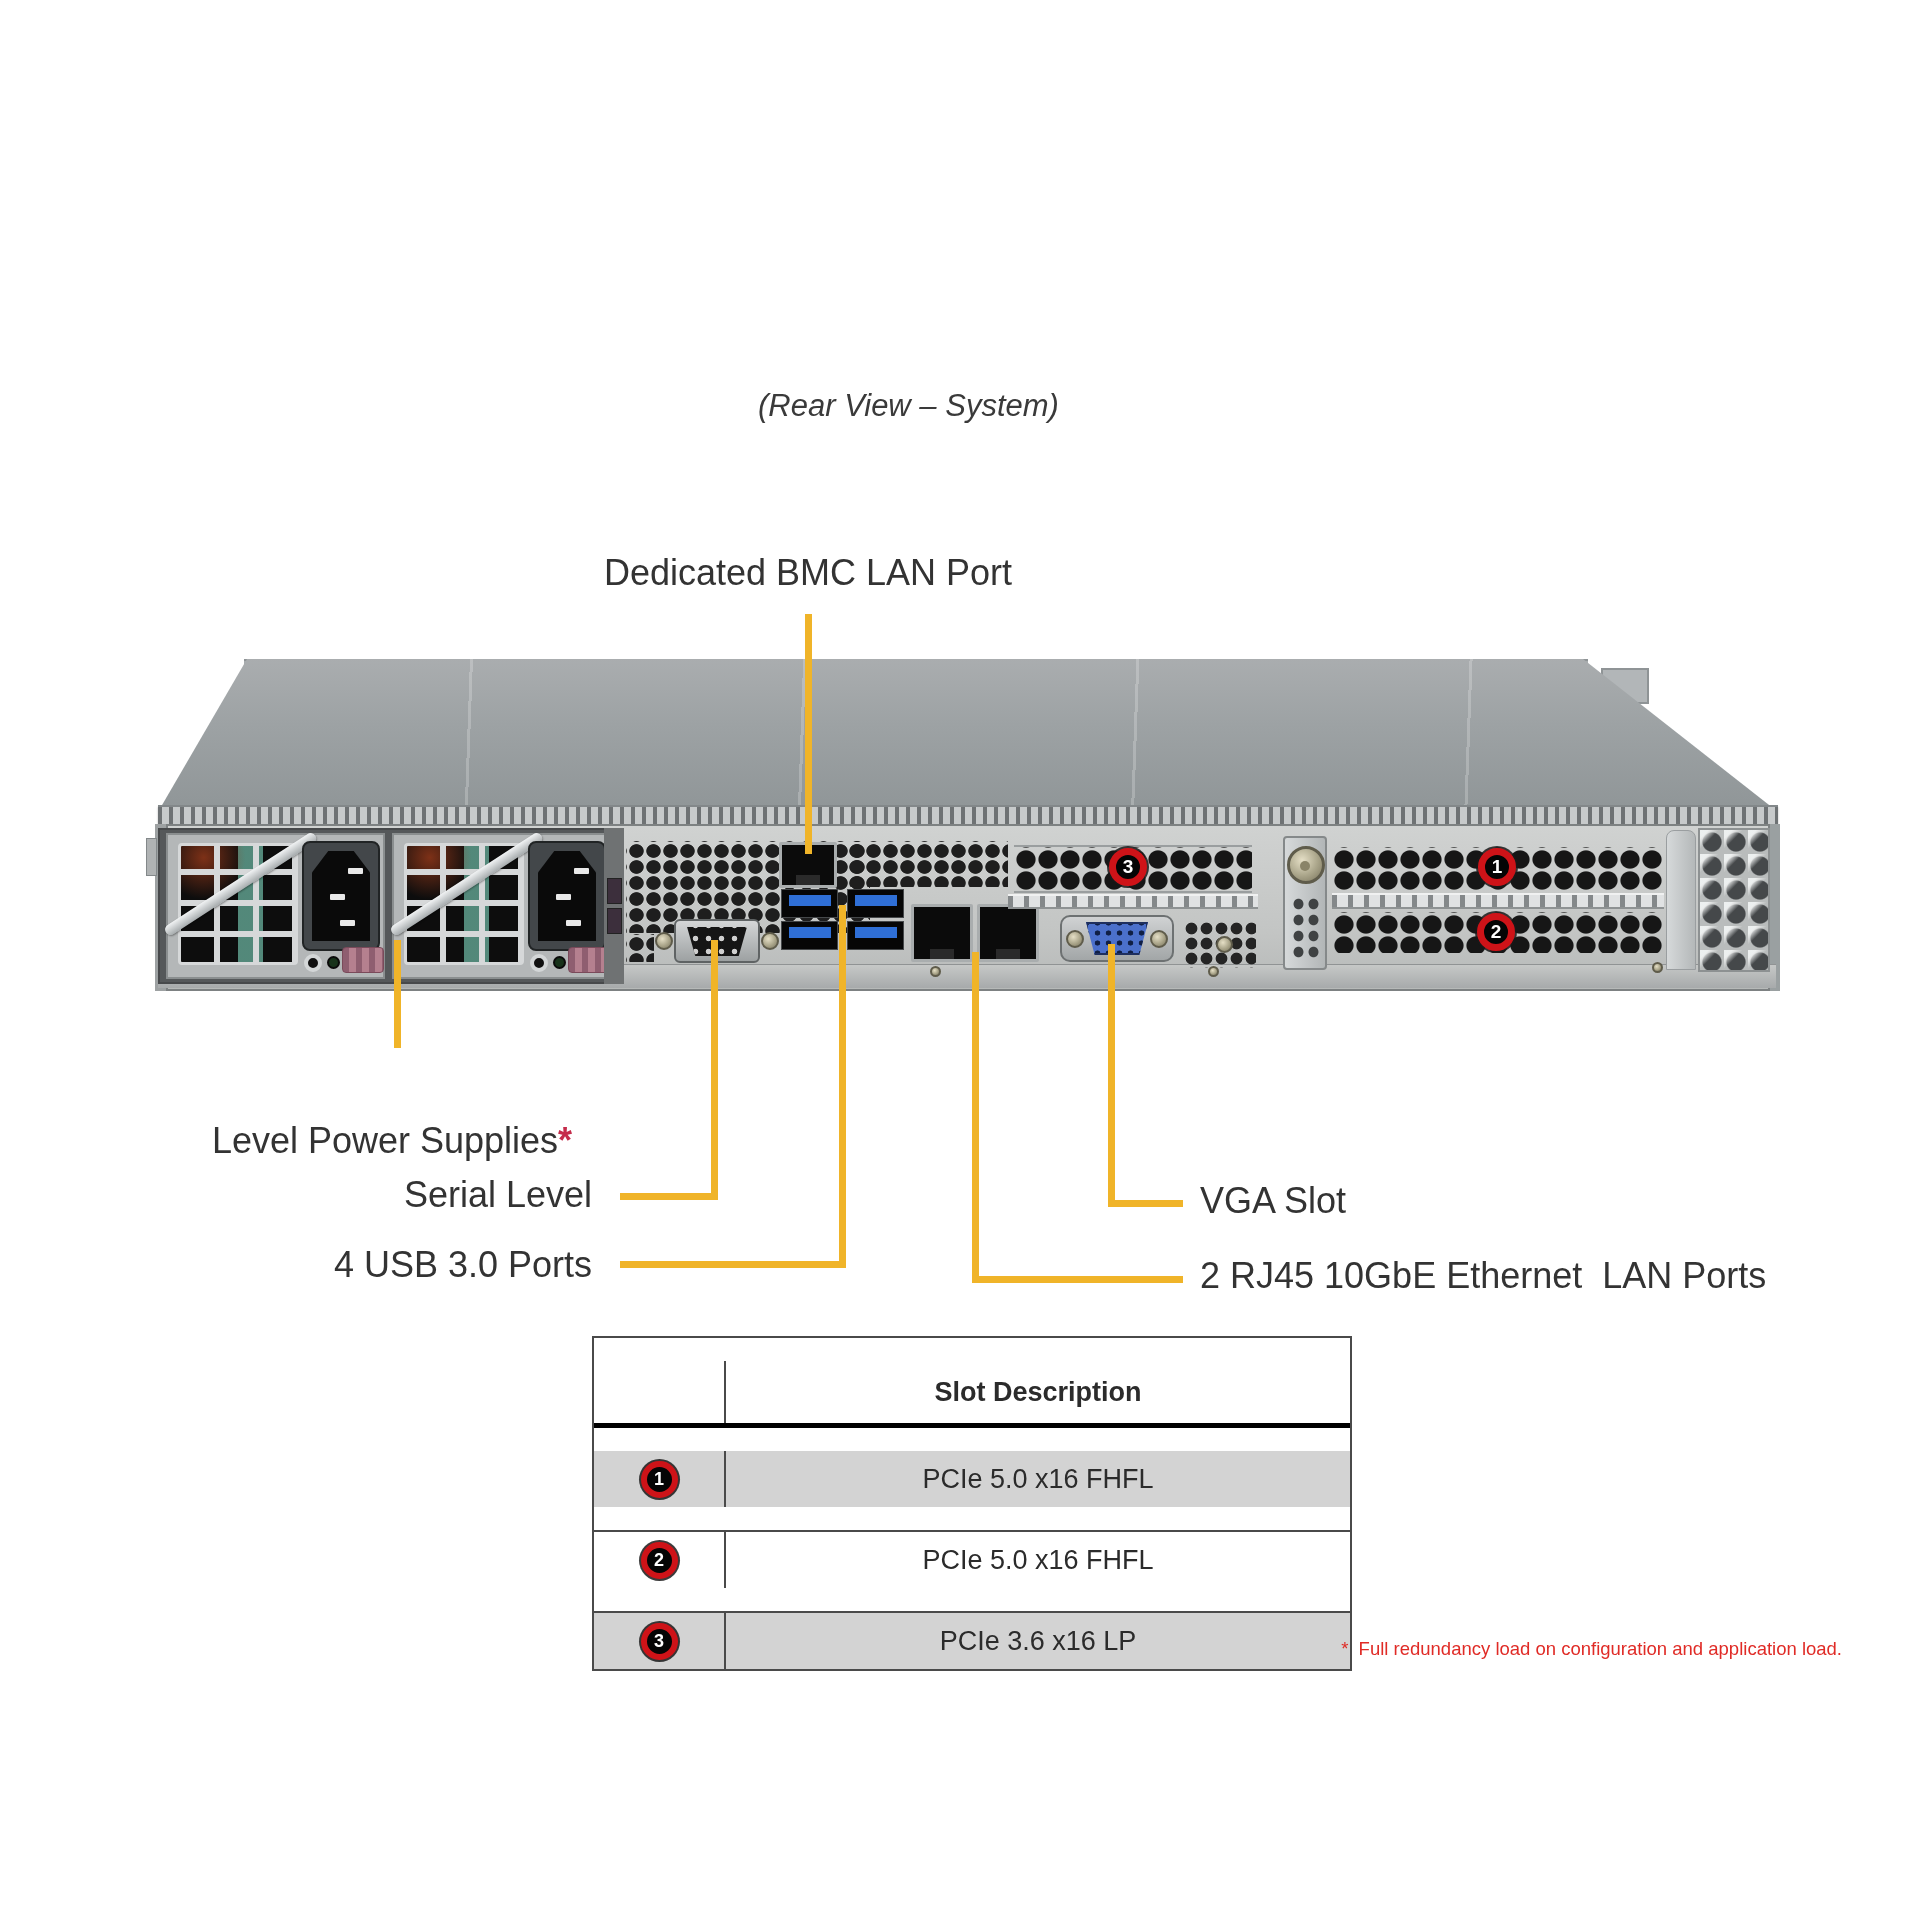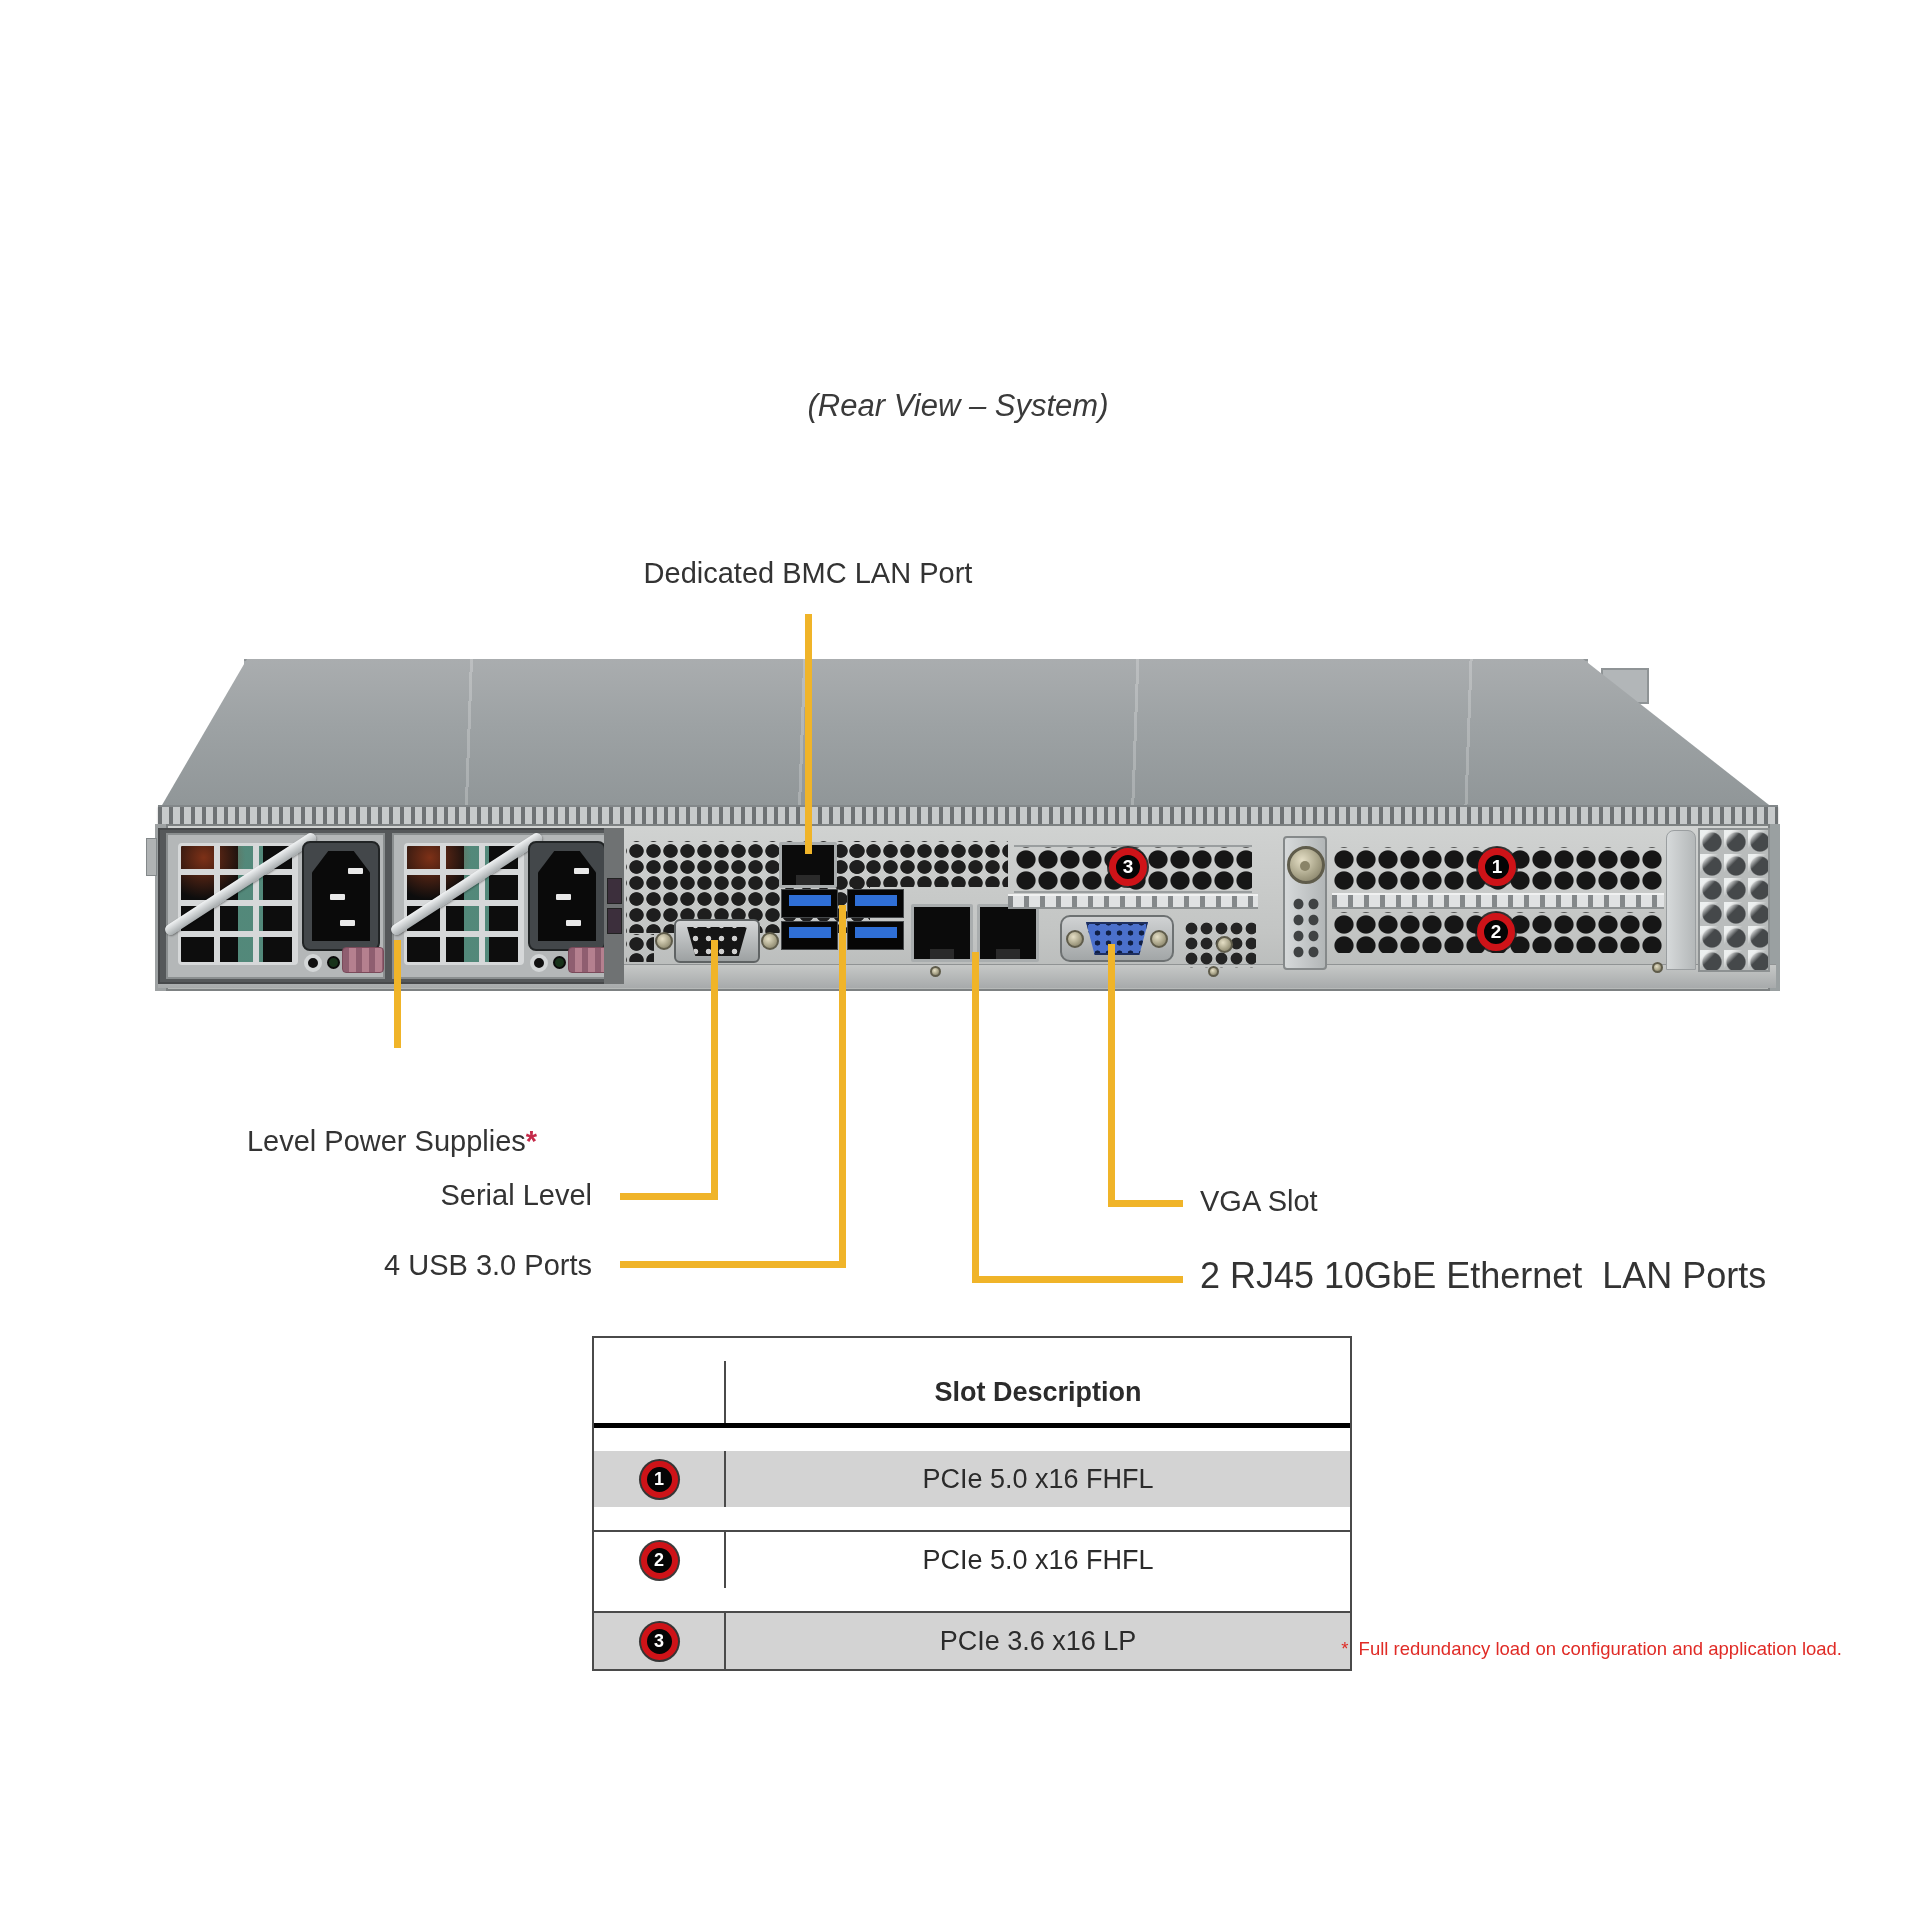--- a/index.html
+++ b/index.html
@@ -6,21 +6,21 @@
     --callout-line:#F0B429;
     --marker-ring:#CE1318;
     --footnote-red:#E02B26;
     --table-row-gray:#D3D3D3;
   }
   *{box-sizing:border-box;margin:0;padding:0;}
   html,body{background:#ffffff;}
   body{font-family:"Liberation Sans","DejaVu Sans",sans-serif;color:#2b2b2b;}
   .stage{position:relative;width:1920px;height:1920px;background:#fff;overflow:hidden;}
   .abs{position:absolute;}
-  .lbl{position:absolute;font-size:29px;color:#333;white-space:pre;line-height:34px;}
+  .lbl{position:absolute;font-size:36px;color:#333;white-space:pre;line-height:34px;}
   .lbl-right{text-align:right;}
   .lbl-center{text-align:center;}
   .title{position:absolute;font-size:31px;font-style:italic;color:#3a3a3a;white-space:pre;}
   .red-star{color:#c52b4a;font-weight:bold;}
   .yline{position:absolute;background:var(--callout-line);}
   
   .top-strip{position:absolute;background:#a7acae;border-top:2px solid #8f9496;}
   .top-strip-dashes{position:absolute;background:repeating-linear-gradient(90deg,#5c6164 0 13px,rgba(0,0,0,0) 13px 36px);}
   .top-slope{position:absolute;background:linear-gradient(180deg,#abaeb0 0%,#9da2a4 45%,#8f9597 100%);}
   .top-seams{position:absolute;inset:0;background:repeating-linear-gradient(92deg,rgba(255,255,255,0) 0 330px,rgba(255,255,255,.22) 330px 333px);}
@@ -76,21 +76,21 @@
   .row-white{background:#ffffff;}
   .t-badge{position:relative;width:37px;height:37px;}
   .t-badge .marker{left:0;top:0;width:37px;height:37px;border-width:6px;font-size:18px;}
   .footnote{position:absolute;right:78px;top:1638px;font-size:18.5px;color:var(--footnote-red);white-space:pre;}
 </style>
 </head>
 <body>
 
 <div class="stage">
 
-  <div class="title" style="left:758px;top:388px;width:400px;text-align:center;">(Rear View – System)</div>
+  <div class="title" style="left:758px;top:388px;width:400px;">(Rear View – System)</div>
 
   <div class="lbl lbl-center" style="left:588px;top:556px;width:440px;">Dedicated BMC LAN Port</div>
 
   <div class="top-strip" style="left:244px;top:659px;width:1344px;height:22px;">
     <div class="top-strip-dashes" style="left:40px;right:30px;top:5px;height:9px;"></div>
     <div class="abs" style="left:56px;top:9px;width:130px;height:11px;background:#dadcdd;border:1px solid #9aa0a2;"></div>
     <div class="abs" style="left:400px;top:9px;width:130px;height:11px;background:#dadcdd;border:1px solid #9aa0a2;"></div>
   </div>
   <div class="abs" style="left:1601px;top:668px;width:48px;height:36px;background:#b2b6b8;border:2px solid #8f9496;"></div>
 

